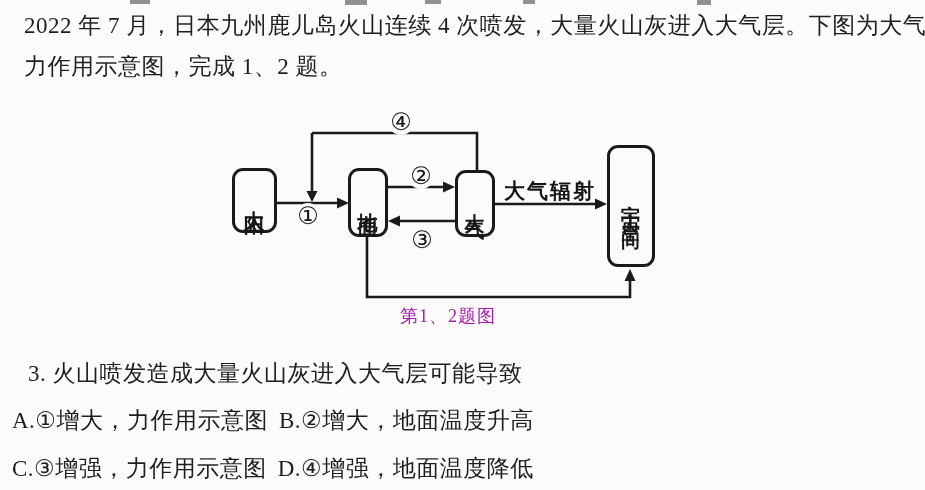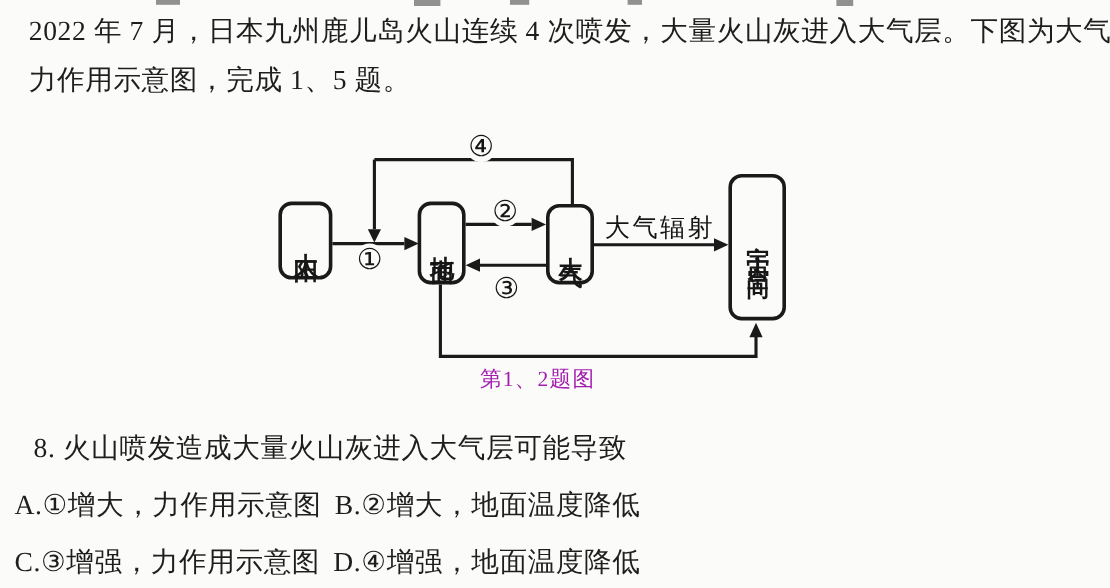--- a/index.html
+++ b/index.html
@@ -39,21 +39,21 @@
   }
   .vtext.tall{letter-spacing:8px; font-size:19px;}
   .cnum{
     position:absolute; z-index:3; width:26px; height:26px;
     font-family:"DejaVu Sans",sans-serif; font-size:24px; line-height:26px;
     text-align:center; color:#161616; background:#fbfbf9; border-radius:50%;
   }
   .flow-label{
     position:absolute; z-index:3;
     font-family:"Liberation Sans","DejaVu Sans",sans-serif;
-    font-weight:400; color:#161616; white-space:nowrap; line-height:1;
+    font-weight:700; color:#161616; white-space:nowrap; line-height:1;
   }
   #atm-radiation-label{left:504px; top:180px; font-size:21px; letter-spacing:2px;}
   #ground-radiation-label{left:442px; top:269px; font-size:22px; letter-spacing:3px;}
   #diagram-caption{
     position:absolute; left:400px; top:304px; z-index:2;
     font-size:18px; letter-spacing:1px; color:#a21caf;
   }
   
   .q-line{
     position:absolute; font-size:23px; line-height:1.3; letter-spacing:.5px;
@@ -69,21 +69,21 @@
 
 <div id="page">
 
   <div class="artifact" style="left:130px;width:20px;"></div>
   <div class="artifact" style="left:345px;width:22px;height:5px;"></div>
   <div class="artifact" style="left:425px;width:16px;"></div>
   <div class="artifact" style="left:523px;width:12px;"></div>
   <div class="artifact" style="left:697px;width:14px;height:5px;"></div>
 
   <div class="intro-line" style="top:11px;">2022 年 7 月，日本九州鹿儿岛火山连续 4 次喷发，大量火山灰进入大气层。下图为大气热</div>
-  <div class="intro-line" style="top:52px;">力作用示意图，完成 1、5 题。</div>
+  <div class="intro-line" style="top:52px;">力作用示意图，完成 1、2 题。</div>
 
 
   <svg id="diagram-lines" width="925" height="490" viewBox="0 0 925 490">
     <g stroke="#1a1a1a" stroke-width="2.6" fill="none">
 
       <path d="M277 203 L337 203"></path>
 
       <path d="M312 133 L477 133 L477 170"></path>
       <path d="M312 133 L312 191"></path>
 
@@ -120,21 +120,21 @@
 
   <div class="cnum" style="left:295px;top:203px;">①</div>
   <div class="cnum" style="left:408px;top:163px;">②</div>
   <div class="cnum" style="left:409px;top:227px;">③</div>
   <div class="cnum" style="left:388px;top:109px;">④</div>
 
   <div class="flow-label" id="atm-radiation-label">大气辐射</div>
 
   <div id="diagram-caption">第1、2题图</div>
 
-  <div class="q-line" id="q-stem">8. 火山喷发造成大量火山灰进入大气层可能导致</div>
+  <div class="q-line" id="q-stem">3. 火山喷发造成大量火山灰进入大气层可能导致</div>
   <div class="q-line" id="q-line-ab">
-    <span class="opt">A.①增大，力作用示意图</span><span class="opt">B.②增大，地面温度降低</span>
+    <span class="opt">A.①增大，力作用示意图</span><span class="opt">B.②增大，地面温度升高</span>
   </div>
   <div class="q-line" id="q-line-cd">
     <span class="opt">C.③增强，力作用示意图</span><span class="opt">D.④增强，地面温度降低</span>
   </div>
 
 </div>
 
 </body></html>

